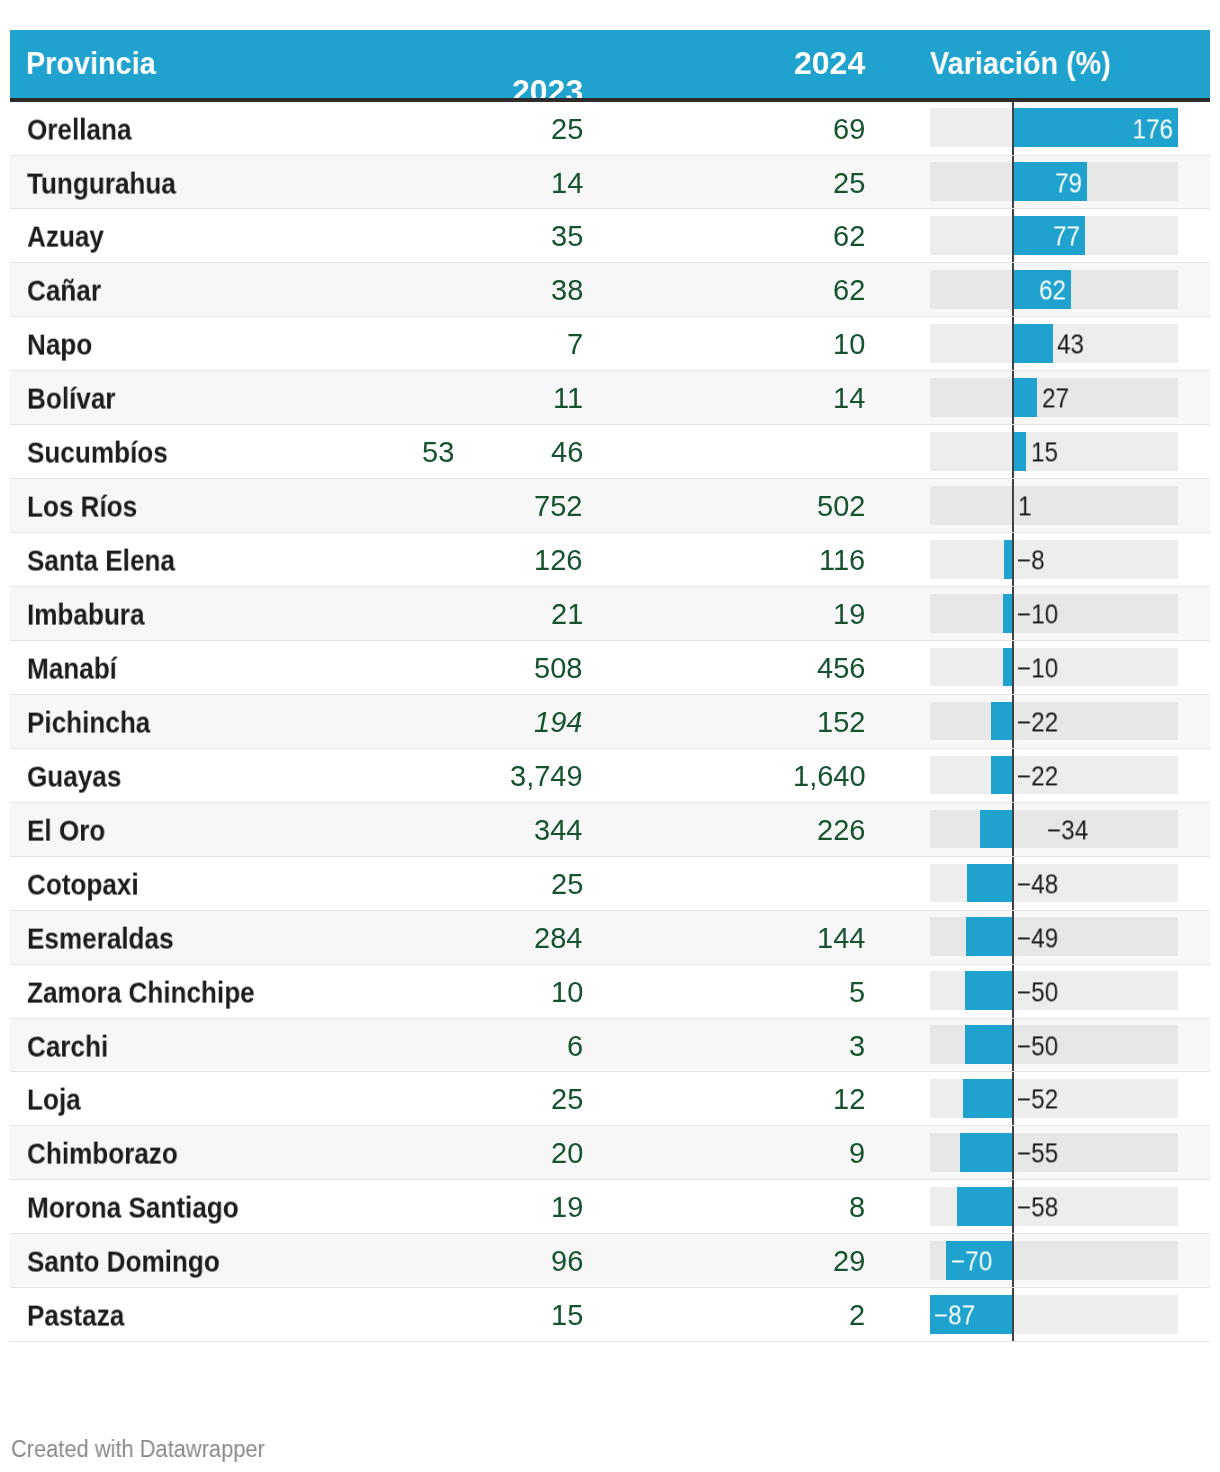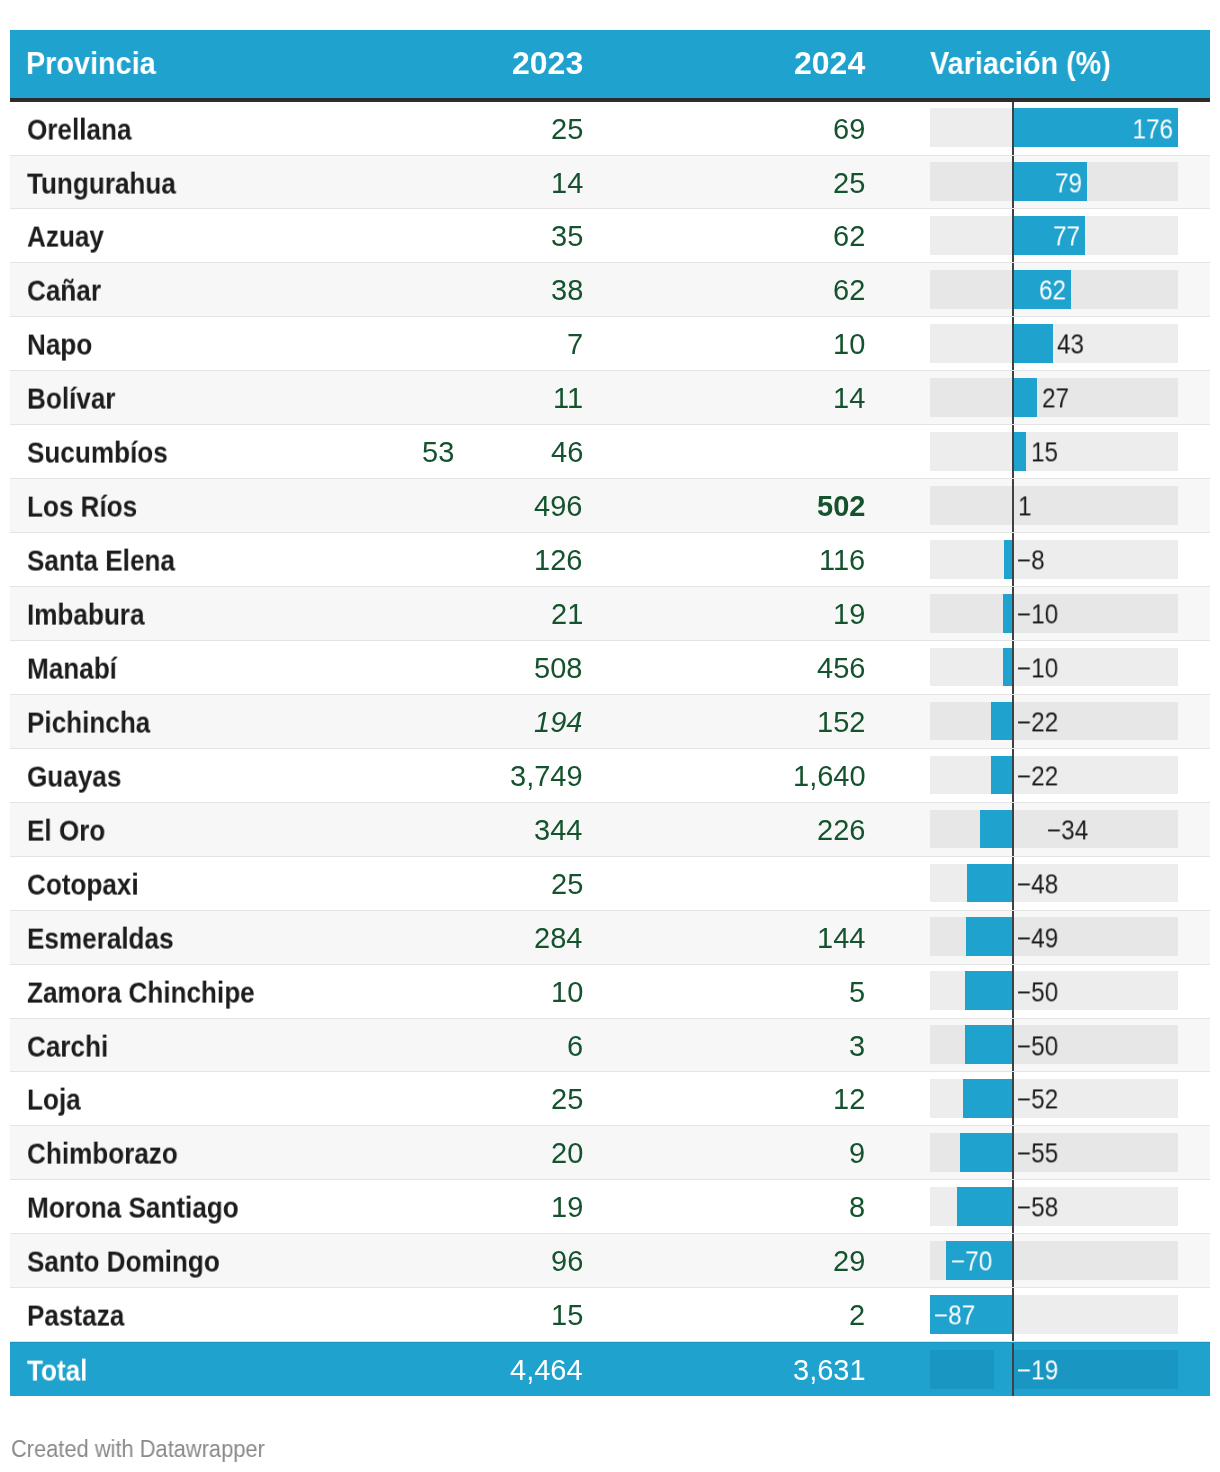--- a/index.html
+++ b/index.html
@@ -46,21 +46,21 @@
 </style>
 </head>
 <body>
 
 <div id="app">
   <div class="tbl">
     <div class="hdr">
       <div class="hcell word" style="left:16.4px;">
           <span style="transform-origin:left center;">Provincia</span>
         </div>
-      <div class="hcell" style="left:0;width:572.8px;justify-content:flex-end;">
+      <div class="hcell" style="left:0;width:572.8px;justify-content:flex-end;margin-top:28px;">
           <span style="transform-origin:right center;">2023</span>
         </div>
       <div class="hcell" style="left:0;width:855.3px;justify-content:flex-end;">
           <span style="transform-origin:right center;">2024</span>
         </div>
       <div class="hcell word" style="left:919.8px;">
           <span style="transform-origin:left center;">Variación (%)</span>
         </div>
     </div>
     <div class="hrule"></div>
@@ -182,23 +182,23 @@
         <div class="zline" style="left:1002.00px;"></div>
         <div class="blabel lend" style="left:1020.76px;">
             <span>15</span>
           </div>
       </div>
       <div class="row alt">
         <div class="cell-prov">
             <span>Los Ríos</span>
           </div>
         <div class="cell-num" style="width:572.8px;">
-            <span>496</span>
-          </div>
-        <div class="cell-num" style="width:855.3px;font-weight:bold;">
+            <span>752</span>
+          </div>
+        <div class="cell-num" style="width:855.3px;">
             <span>502</span>
           </div>
         <div class="track" style="left:919.80px;top:6.8px;width:248.30px;height:38.7px;"></div>
         <div class="bar" style="left:1002.00px;top:6.8px;width:0.94px;height:38.7px;"></div>
         <div class="zline" style="left:1002.00px;"></div>
         <div class="blabel lend" style="left:1007.54px;">
             <span>1</span>
           </div>
       </div>
       <div class="row">
@@ -444,35 +444,18 @@
             <span>15</span>
           </div>
         <div class="cell-num" style="width:855.3px;">
             <span>2</span>
           </div>
         <div class="track" style="left:919.80px;top:6.8px;width:248.30px;height:38.7px;"></div>
         <div class="bar" style="left:919.86px;top:6.8px;width:82.14px;height:38.7px;"></div>
         <div class="zline" style="left:1002.00px;"></div>
         <div class="blabel inside lend" style="left:924.46px;">
             <span>−87</span>
-          </div>
-      </div>
-      <div class="row total">
-        <div class="cell-prov">
-            <span>Total</span>
-          </div>
-        <div class="cell-num" style="width:572.8px;">
-            <span>4,464</span>
-          </div>
-        <div class="cell-num" style="width:855.3px;">
-            <span>3,631</span>
-          </div>
-        <div class="track" style="left:919.80px;top:6.8px;width:248.30px;height:38.7px;"></div>
-        <div class="bar" style="left:984.06px;top:6.8px;width:17.94px;height:38.7px;"></div>
-        <div class="zline" style="left:1002.00px;"></div>
-        <div class="blabel lend" style="left:1006.60px;">
-            <span>−19</span>
           </div>
       </div>
     </div>
   </div>
   <div class="credit"><span>Created with Datawrapper</span></div>
 </div>
 
 </body></html>

